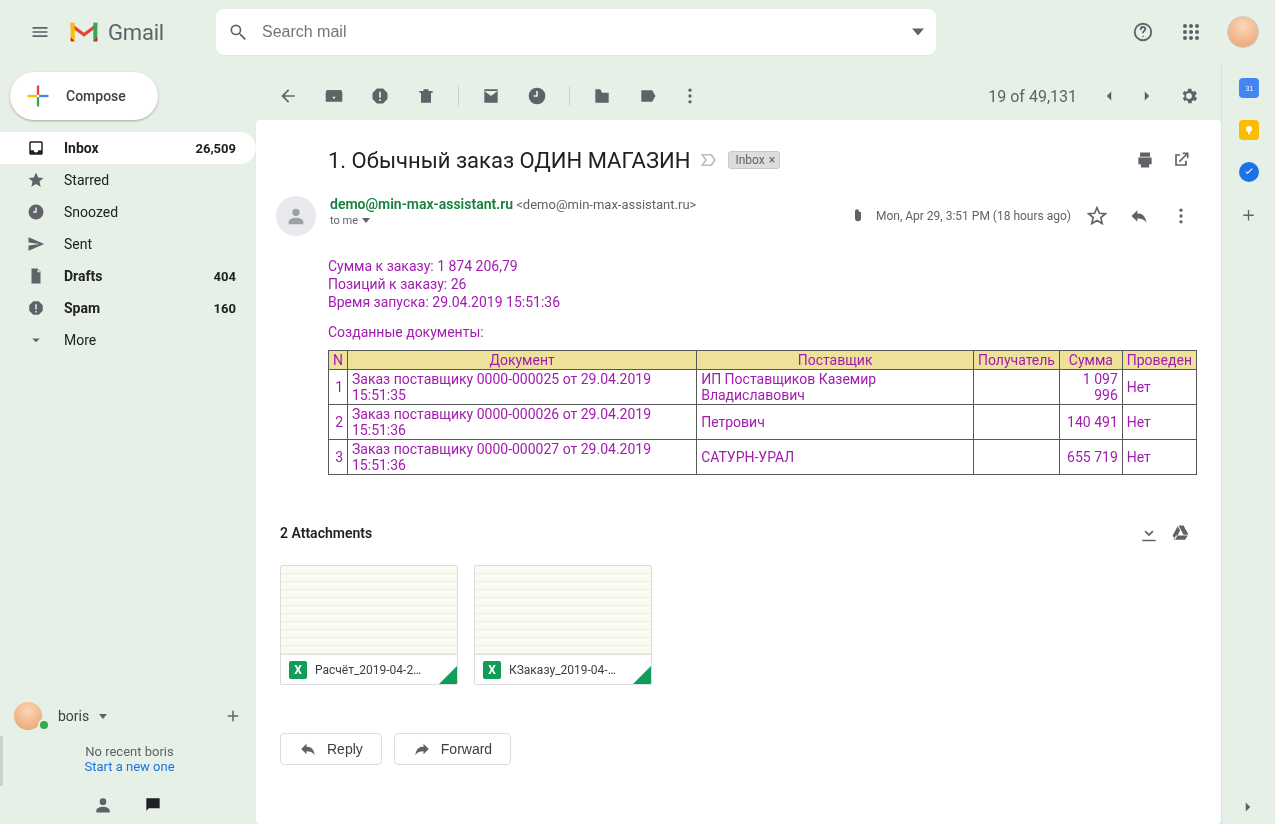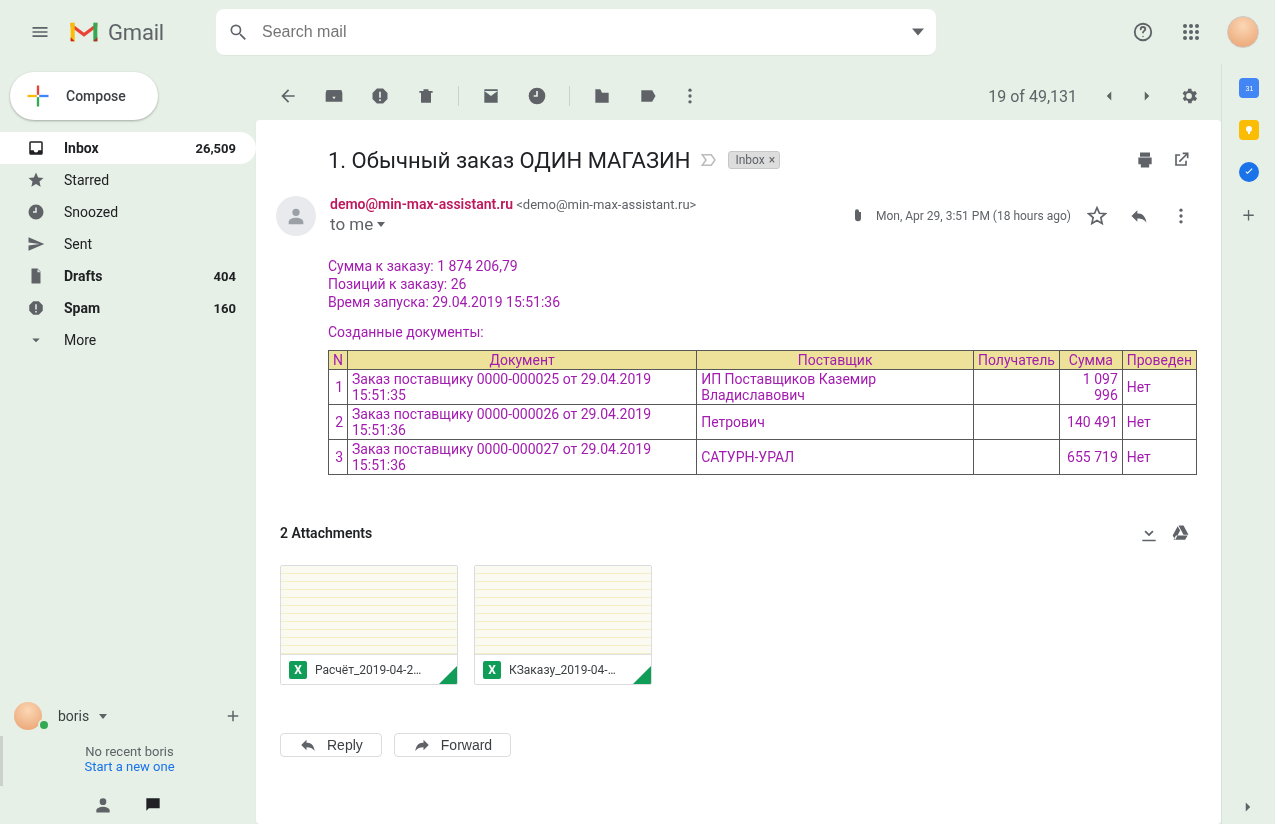--- a/index.html
+++ b/index.html
@@ -57,21 +57,21 @@
   .subject-row { display:flex; align-items:center; padding:20px 24px 8px 72px; gap:10px; }
   .subject { font-size:22px; color:#202124; font-weight:400; }
   .label-chip { background:#ddd; border:1px solid #c7c7c7; border-radius:3px; font-size:12px; padding:1px 4px 1px 6px; display:inline-flex; align-items:center; gap:4px; color:#5f6368; }
   .label-chip .x { font-size:12px; cursor:pointer; }
   .subject-tools { margin-left:auto; display:flex; gap:4px; color:#5f6368; }
 
   .meta-row { display:flex; align-items:flex-start; padding:8px 24px 20px 20px; gap:14px; }
   .sender-avatar { width:40px; height:40px; border-radius:50%; background:#e8eaed; display:flex; align-items:center; justify-content:center; color:#9aa0a6; flex:0 0 40px; }
   .sender-block { display:flex; flex-direction:column; }
   .sender-line { font-size:13px; color:#5f6368; }
-  .sender-line b { color:#be185d; font-weight:600; font-size:14px; }
+  .sender-line b { color:#15803d; font-weight:600; font-size:14px; }
   .meta-right { margin-left:auto; display:flex; align-items:center; gap:10px; color:#5f6368; font-size:12px; }
 
   .body { padding:0 24px 10px 72px; font-size:14px; color:#a21caf; }
   .body p { margin:2px 0; }
 
   table.doc { border-collapse:collapse; margin-top:10px; font-size:14px; }
   table.doc th, table.doc td { border:1px solid #585858; padding:1px 4px; }
   table.doc th { background:#eee29b; font-weight:400; text-align:center; }
   table.doc td.n { text-align:right; width:16px;}
   table.doc td.sum { text-align:right; }
@@ -79,36 +79,36 @@
   .attachments-header { padding:28px 24px 12px 24px; font-size:14px; font-weight:600; color:#202124; display:flex; align-items:center; }
   .attachments-header .spacer { flex:1; }
   .attachments { display:flex; gap:16px; padding:0 24px 24px 24px; }
   .attachment { width:178px; height:120px; border:1px solid #dadce0; border-radius:2px; overflow:hidden; position:relative; cursor:pointer; background:#fafaf0; }
   .attachment .stripe { position:absolute; bottom:0; right:0; width:0;height:0; border-left:18px solid transparent; border-bottom:18px solid #0f9d58; }
   .attachment .attach-bar { position:absolute; bottom:0; left:0; right:0; height:30px; background:#fff; display:flex; align-items:center; padding:0 8px; gap:8px; font-size:12px; color:#3c4043; border-top:1px solid #e0e0e0; }
   .attachment .xicon { width:18px;height:18px;background:#0f9d58;border-radius:2px;display:flex;align-items:center;justify-content:center;color:#fff;font-weight:bold;font-size:12px; }
   .attachment .thumb { position:absolute; inset:0 0 30px 0; background:repeating-linear-gradient(#fafaf0,#fafaf0 7px,#f4edc6 7px,#f4edc6 8px); }
 
   .reply-row { padding:24px 24px 40px 24px; display:flex; gap:12px; }
-  .reply-btn { border:1px solid #dadce0; background:#fff; border-radius:4px; height:24px; padding:0 18px; display:flex; align-items:center; gap:10px; font-size:14px; color:#3c4043; cursor:pointer; }
+  .reply-btn { border:1px solid #dadce0; background:#fff; border-radius:4px; height:32px; padding:0 18px; display:flex; align-items:center; gap:10px; font-size:14px; color:#3c4043; cursor:pointer; }
 
   
   .side-panel { width:54px; flex:0 0 54px; border-left:1px solid #d8e2d9; display:flex; flex-direction:column; align-items:center; padding-top:14px; gap:22px; background:transparent; }
   .side-panel .side-item { width:20px;height:20px; border-radius:4px; display:flex; align-items:center; justify-content:center; cursor:pointer; }
   .side-panel .calendar { background:#4285f4; }
   .side-panel .keep { background:#fbbc04; }
   .side-panel .tasks { background:#1a73e8; border-radius:50%; }
   .side-panel .plus { color:#5f6368; font-size:20px; }
   .side-caret { position:absolute; bottom:8px; right:18px; color:#5f6368; cursor:pointer; }
 
   svg { display:block; }
 
   
   .grey { color:#5f6368; }
-  .to-line { display:flex; align-items:center; gap:4px; font-size:17px; color:#5f6368; margin-top:2px; cursor:pointer; }
+  .to-line { display:flex; align-items:center; gap:4px; font-size:11px; color:#5f6368; margin-top:2px; cursor:pointer; }
   .chev-down { width:0;height:0;border-left:4px solid transparent;border-right:4px solid transparent;border-top:5px solid #5f6368; }
 
 </style>
 </head>
 <body>
 
 <div class="appbar">
   <div class="menu-btn">
     <svg width="20" height="20" viewBox="0 0 24 24" fill="#5f6368">
         <path d="M3 6h18v2H3zM3 11h18v2H3zM3 16h18v2H3z"></path>

